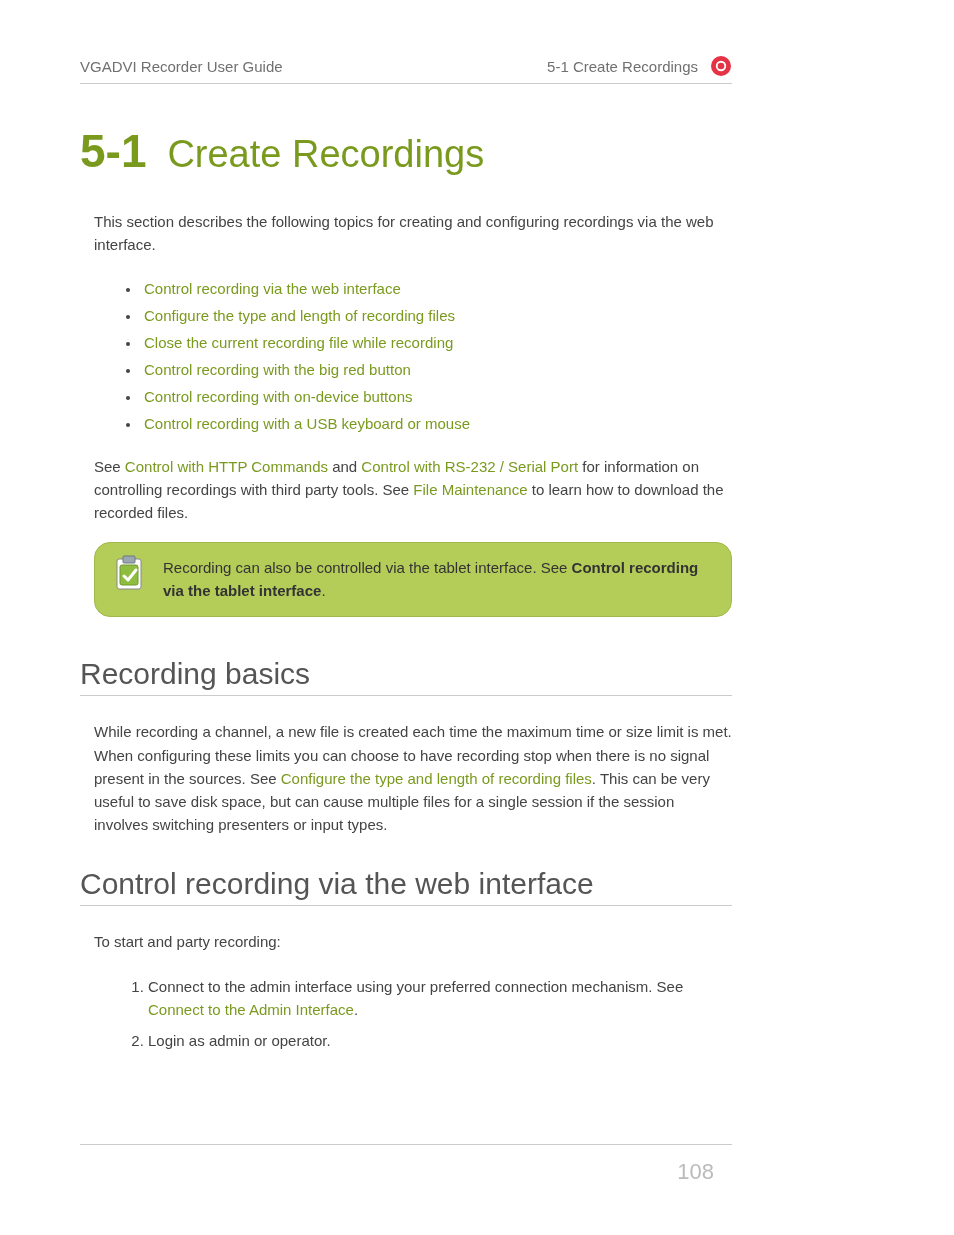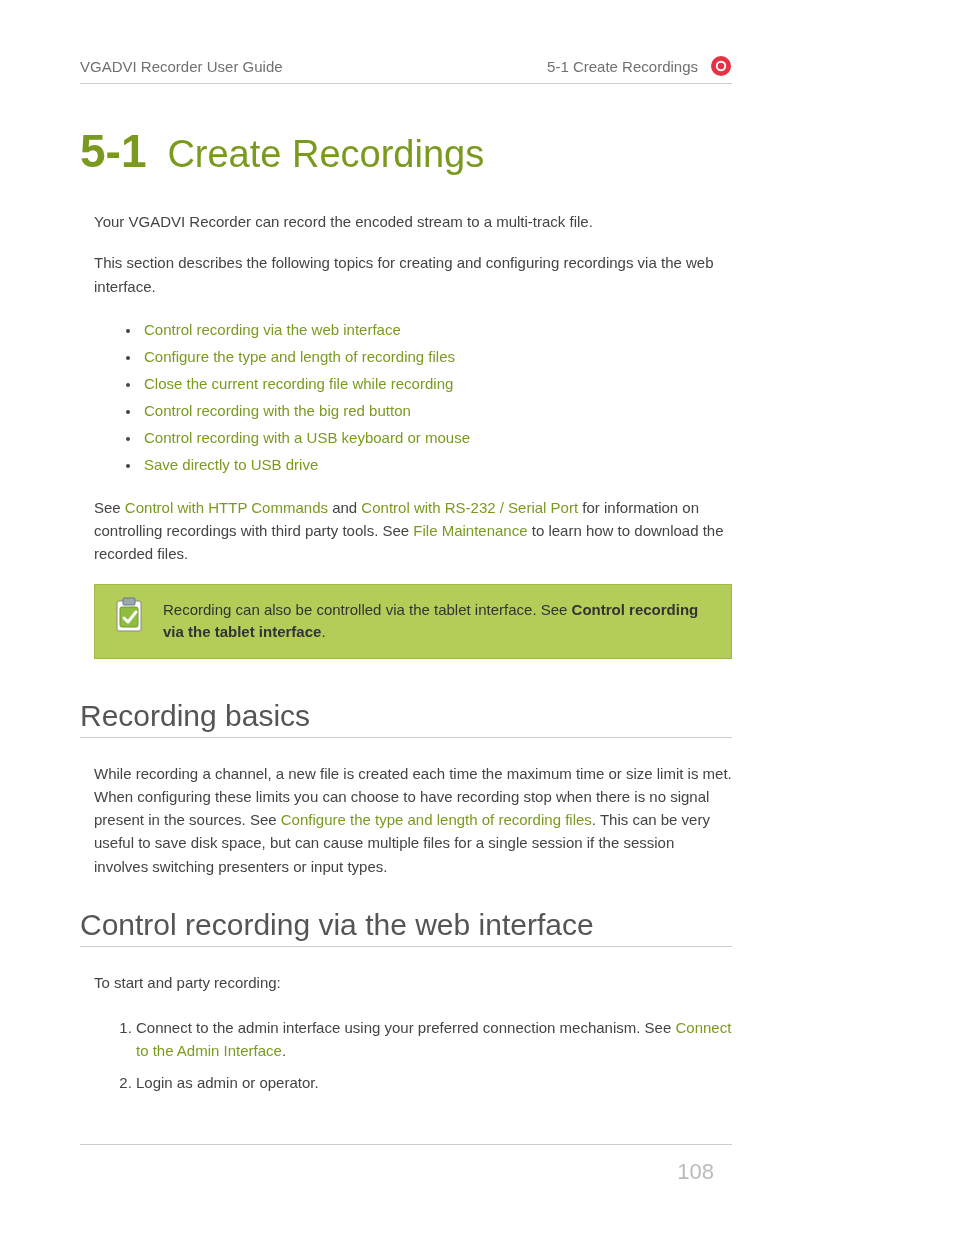--- a/index.html
+++ b/index.html
@@ -87,21 +87,21 @@
     background: var(--dark-text);
   }
   .link {
     color: var(--olive);
   }
   .callout {
     display: flex;
     align-items: flex-start;
     background: var(--callout-bg);
     border: 1px solid var(--callout-border);
-    border-radius: 0;
+    border-radius: 16px;
     padding: 14px 18px;
     margin: 18px 0 40px 14px;
   }
   .callout .iconbox {
     flex: 0 0 auto;
     margin-right: 18px;
     margin-top: -2px;
   }
   .callout .text {
     font-size: 15px;
@@ -112,21 +112,21 @@
   h2.section-title {
     font-size: 30px;
     font-weight: 300;
     color: #555;
     border-bottom: 1px solid var(--line);
     padding-bottom: 4px;
     margin: 30px 0 24px 0;
   }
   ol.steps {
     padding-left: 56px;
-    margin: 0;
+    margin: 12px;
   }
   ol.steps li {
     font-size: 15px;
     color: var(--dark-text);
     line-height: 1.55;
     padding: 4px 0;
   }
   .footer-line {
     position: absolute;
     left: 80px;
@@ -160,30 +160,29 @@
         </svg>
       </span>
     </div>
   </div>
 
   <h1 class="main-title">
     <span class="sec-num">5-1</span>
     <span class="sec-title">Create Recordings</span>
   </h1>
 
-  <p class="body-text">Your VGADVI Recorder can record the encoded stream to a multi-track file.</p>
   <p class="body-text">This section describes the following topics for creating and configuring recordings via the web interface.</p>
 
   <ul class="toc">
     <li><span class="link">Control recording via the web interface</span></li>
     <li><span class="link">Configure the type and length of recording files</span></li>
     <li><span class="link">Close the current recording file while recording</span></li>
     <li><span class="link">Control recording with the big red button</span></li>
+    <li><span class="link">Control recording with on-device buttons</span></li>
     <li><span class="link">Control recording with a USB keyboard or mouse</span></li>
-    <li><span class="link">Save directly to USB drive</span></li>
   </ul>
 
   <p class="body-text">
     <span>See </span><span class="link">Control with HTTP Commands</span><span> and </span><span class="link">Control with RS-232 / Serial Port</span><span> for information on controlling recordings with third party tools. See </span><span class="link">File Maintenance</span><span> to learn how to download the recorded files.</span>
   </p>
 
   <div class="callout">
     <span class="iconbox">
       <svg width="32" height="36" viewBox="0 0 32 36">
         <rect x="4" y="4" width="24" height="30" rx="2" fill="#fff" stroke="#888" stroke-width="1"></rect>

